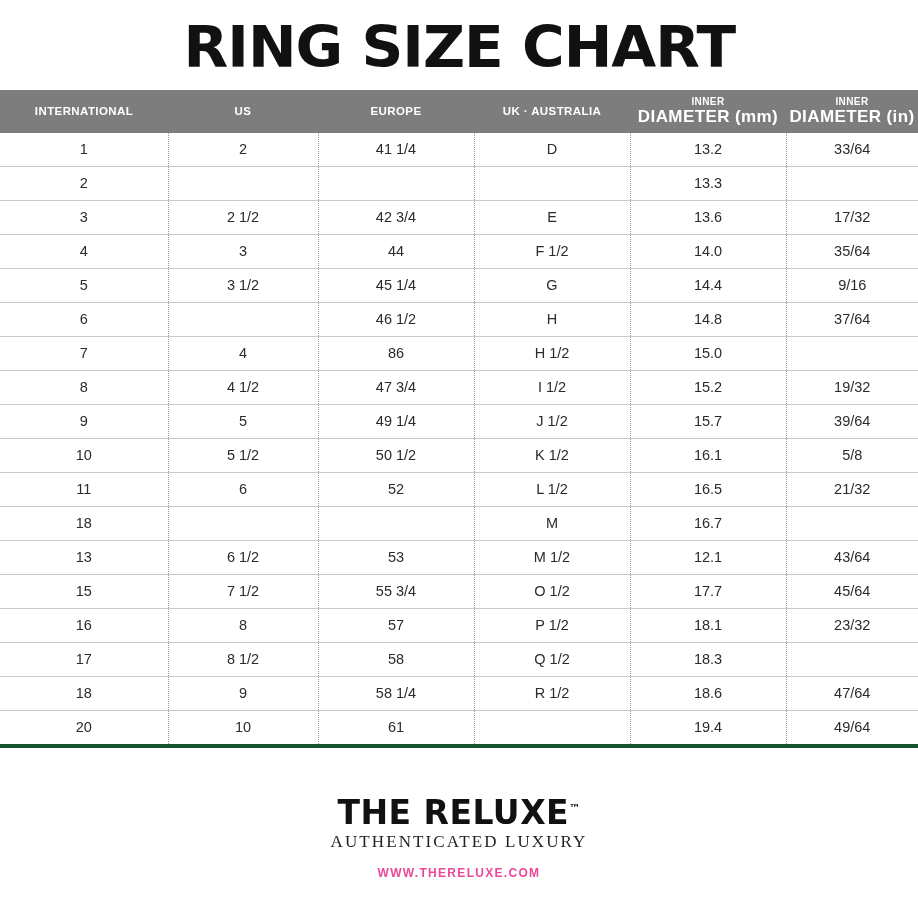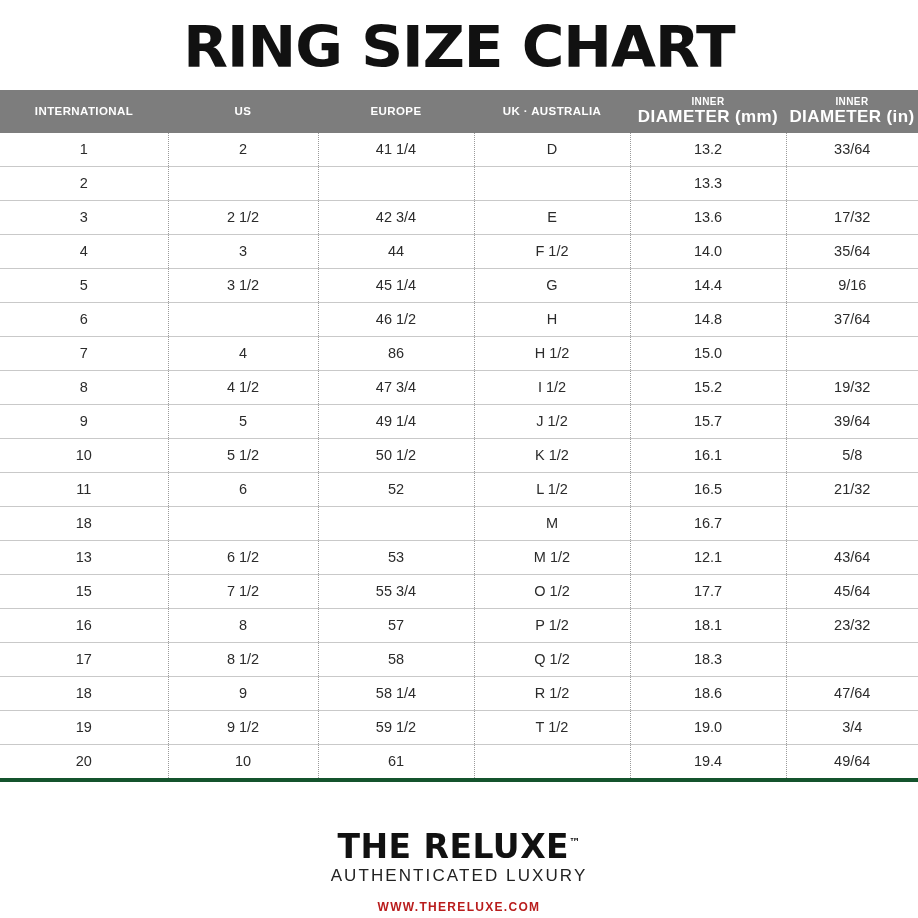--- a/index.html
+++ b/index.html
@@ -14,20 +14,21 @@
     color: #222222;
     overflow: hidden;
   }
   .page {
     width: 918px;
     height: 918px;
     box-sizing: border-box;
     display: flex;
     flex-direction: column;
     background: #ffffff;
+    align-items: center;
   }
   .title {
     text-align: center;
     font-family: "DejaVu Sans", sans-serif;
     font-weight: bold;
     font-size: 57px;
     letter-spacing: -1px;
     color: #111111;
     margin: 18px 0 12px 0;
     line-height: 1.05;
@@ -94,28 +95,28 @@
   .brand .tm {
     font-size: 11px;
     vertical-align: super;
     font-weight: bold;
   }
   .tagline {
     font-size: 17px;
     letter-spacing: 2.1px;
     color: #222222;
     margin-top: 1px;
-    font-family: Liberation Sans, sans-serif;
+    font-family: Liberation Serif, serif;
   }
   .url {
     margin-top: 14px;
     font-size: 12px;
     font-weight: bold;
     letter-spacing: 1.3px;
-    color: #b91c1c;
+    color: #ec4899;
   }
 </style>
 </head>
 <body>
 
 <div class="page">
 
   <div class="title">RING SIZE CHART</div>
 
   <table class="chart">
@@ -274,28 +275,20 @@
       </tr>
       <tr>
         <td>18</td>
         <td>9</td>
         <td>58 1/4</td>
         <td>R 1/2</td>
         <td>18.6</td>
         <td>47/64</td>
       </tr>
       <tr>
-        <td>19</td>
-        <td>9 1/2</td>
-        <td>59 1/2</td>
-        <td>T 1/2</td>
-        <td>19.0</td>
-        <td>3/4</td>
-      </tr>
-      <tr>
         <td>20</td>
         <td>10</td>
         <td>61</td>
         <td></td>
         <td>19.4</td>
         <td>49/64</td>
       </tr>
     </tbody>
   </table>
 

